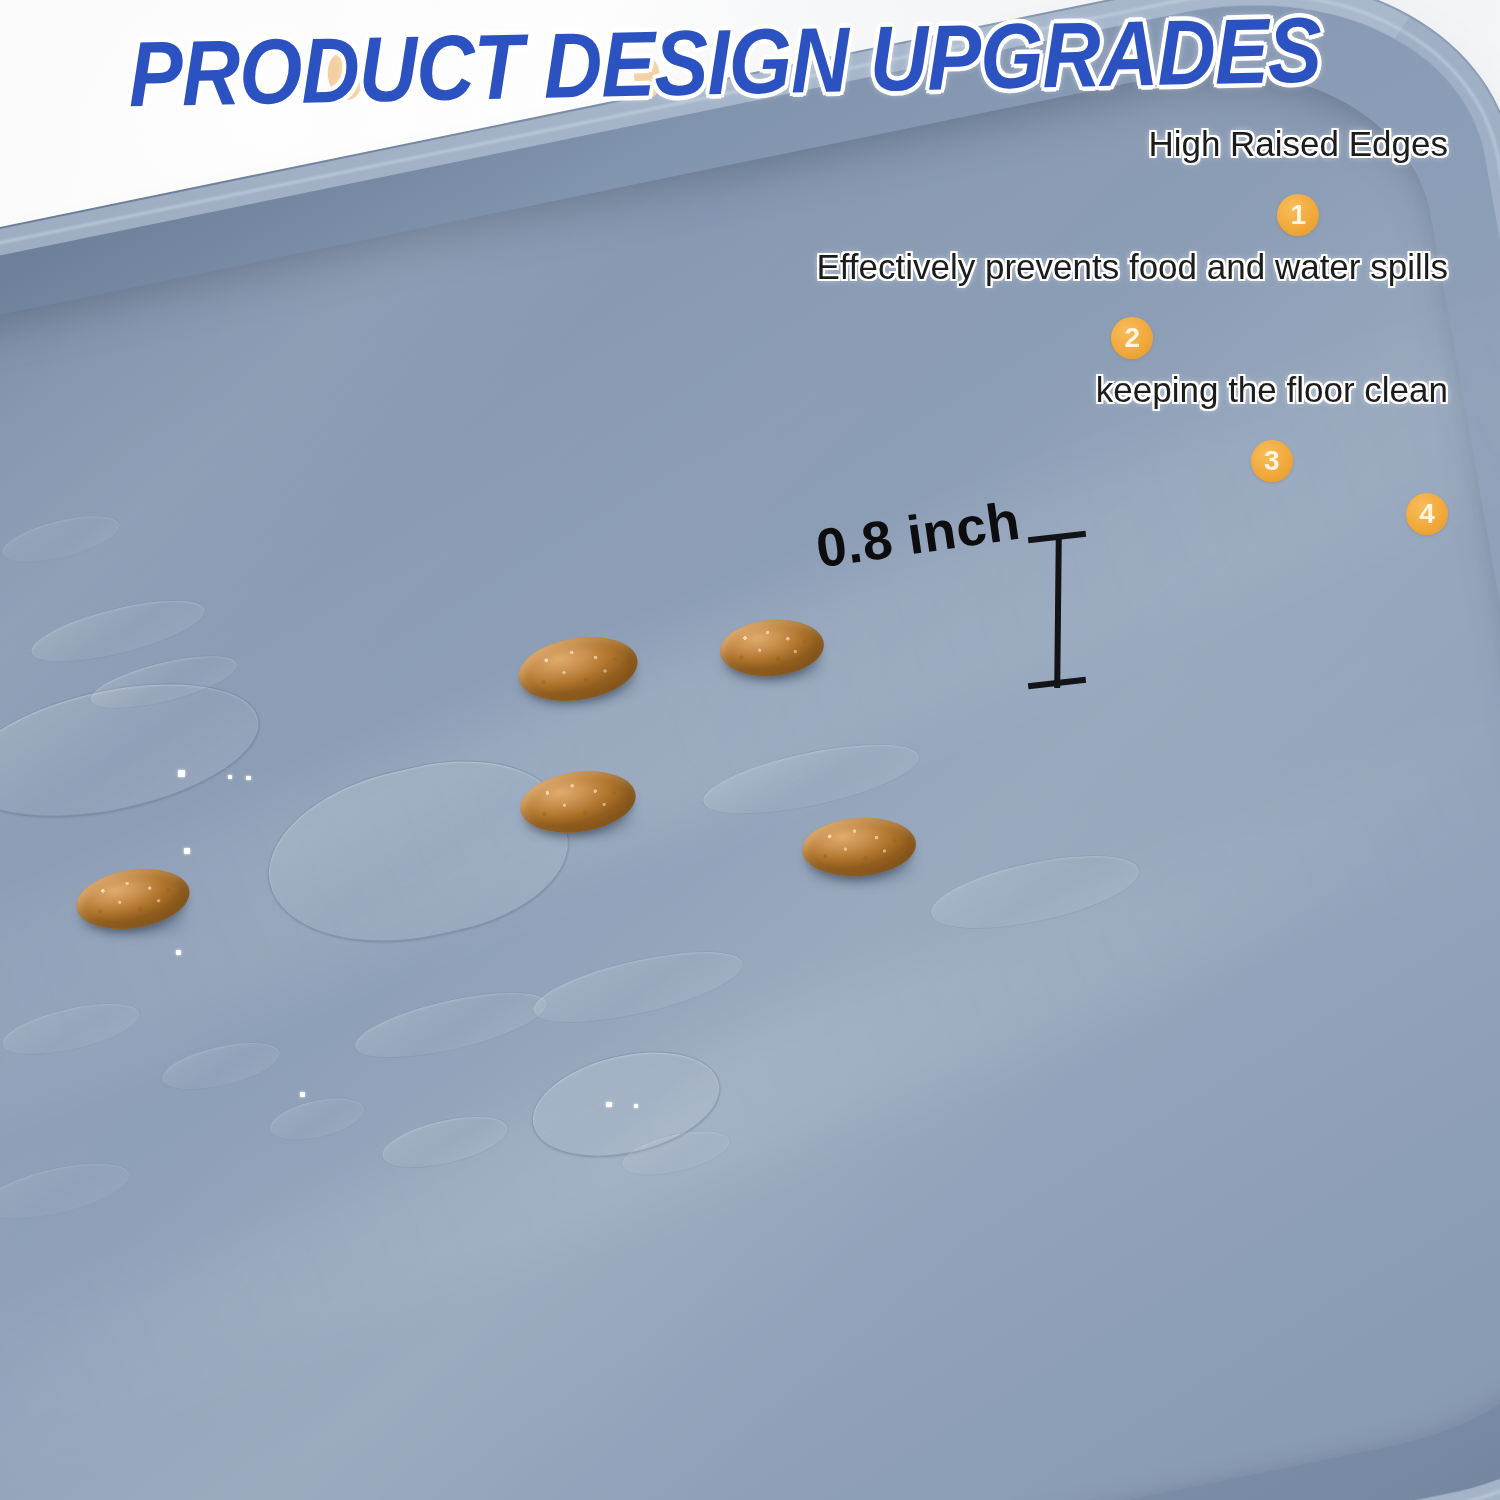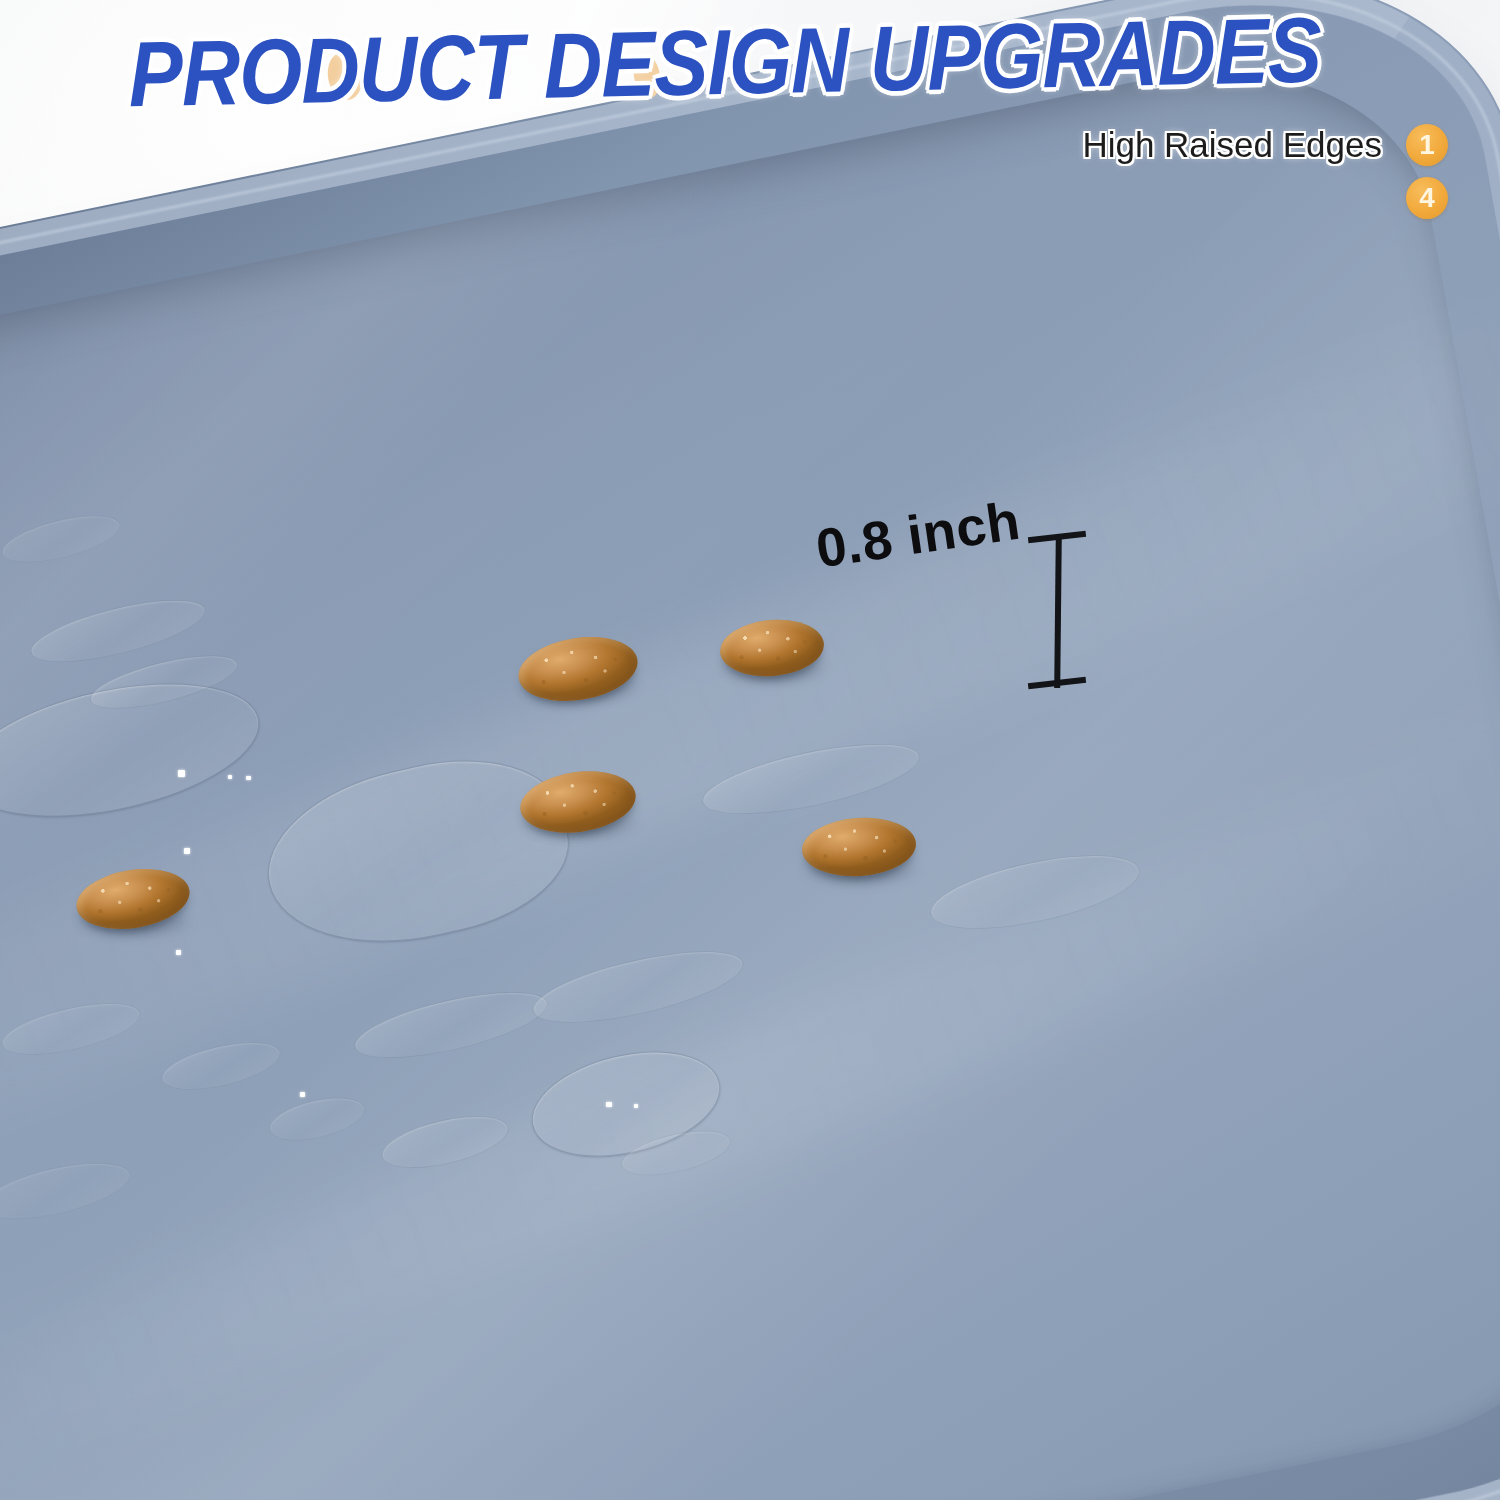--- a/index.html
+++ b/index.html
@@ -215,22 +215,23 @@
   
   #features{
     position:absolute;
     right:52px;top:124px;
     width:940px;
     display:flex;flex-direction:column;
     align-items:flex-end;
     gap:11px;
   }
   .feat{
-    display:flex;align-items:center;gap:24px;
+    display:flex;align-items:center;gap:30px;
     justify-content:flex-end;
+    flex-direction:column;
   }
   .feat-text{
     font-size:35px;
     color:#1c1c1c;
     white-space:nowrap;
     text-shadow:
       -2px 0 0 #fff,2px 0 0 #fff,0 -2px 0 #fff,0 2px 0 #fff,
       -2px -2px 0 #fff,2px -2px 0 #fff,-2px 2px 0 #fff,2px 2px 0 #fff,
       0 0 7px rgba(255,255,255,.95);
   }
@@ -351,21 +352,29 @@
   <div class="counter" style="left:634px;top:54px;width:26px;height:44px;transform:rotate(-10deg);"></div>
   <div id="title">PRODUCT DESIGN UPGRADES</div>
 
   <div id="features">
 
     <div class="feat">
       <span class="feat-text">High Raised Edges</span>
       <span class="badge">1</span>
     </div>
 
-
+    <div class="feat">
+      <span class="feat-text">Effectively prevents food and water spills</span>
+      <span class="badge">2</span>
+    </div>
+
+    <div class="feat">
+      <span class="feat-text">keeping the floor clean</span>
+      <span class="badge">3</span>
+    </div>
 
     <div class="feat">
       <span class="badge">4</span>
     </div>
 
   </div>
 
   <div id="dim-label">0.8 inch</div>
   <div id="dim-arrow">
     <div class="dim-cap top"></div>

